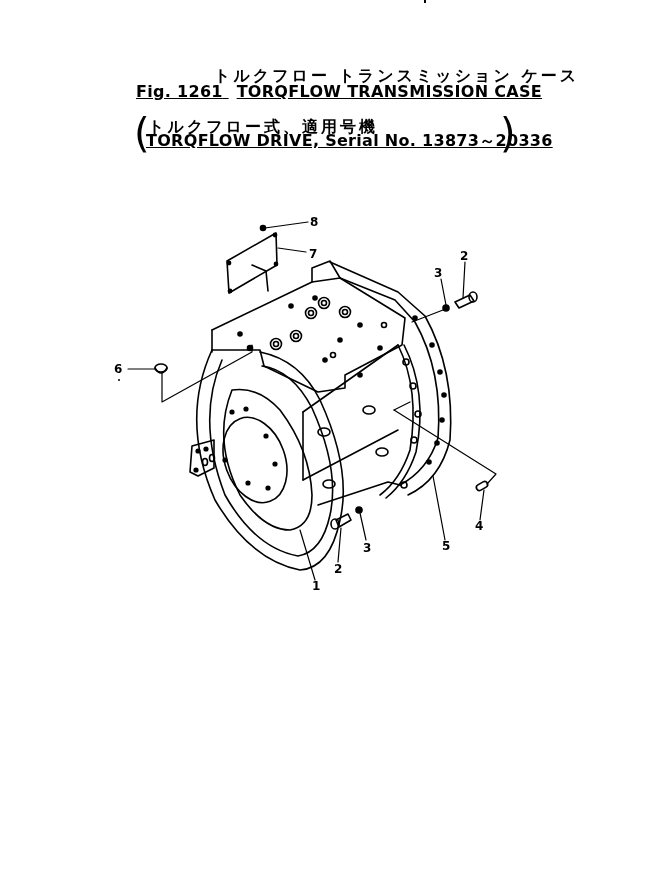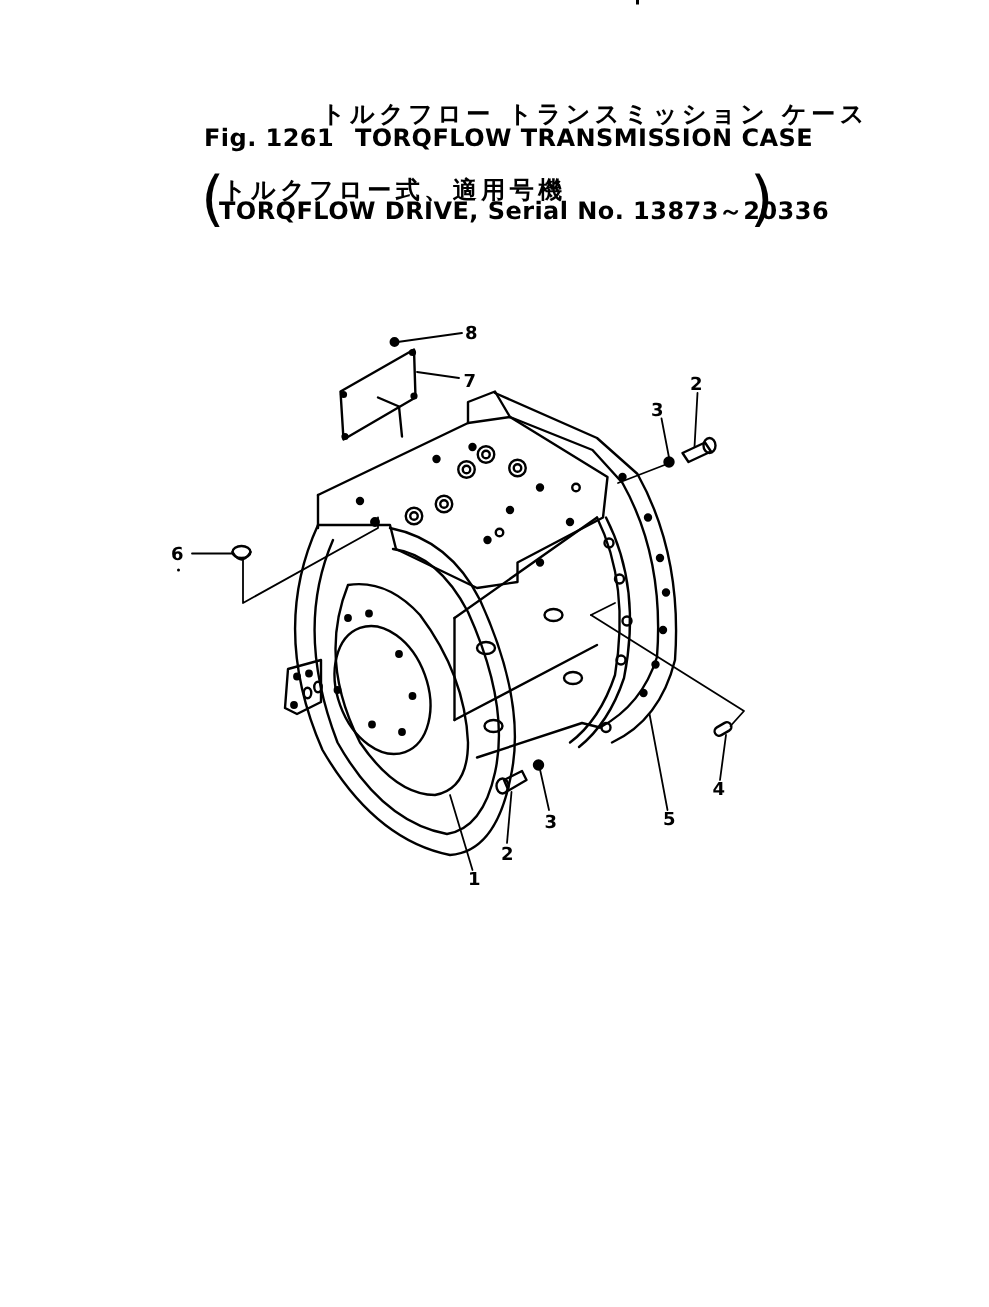--- a/index.html
+++ b/index.html
@@ -1,19 +1,19 @@
 <!DOCTYPE html>
 <html><head>
 <meta charset="utf-8">
 <style>
   html, body { margin: 0; padding: 0; background: #ffffff; }
   body { width: 659px; height: 871px; position: relative; overflow: hidden; font-family: "DejaVu Sans", sans-serif; color: #000; }
   .title-block { position: absolute; left: 0; top: 0; width: 659px; }
   .jp { position: absolute; font-size: 16px; font-weight: bold; letter-spacing: 3px; white-space: nowrap; }
-  .en { position: absolute; font-size: 16px; font-weight: bold; white-space: nowrap; letter-spacing: 0.3px; }
+  .en { position: absolute; font-size: 16px; font-weight: bold; white-space: nowrap; letter-spacing: 0.3px; text-decoration: underline; }
   .paren { position: absolute; font-size: 40px; font-weight: normal; line-height: 1; }
   svg.drawing { position: absolute; left: 0; top: 0; }
   .callout { font-family: "DejaVu Sans", sans-serif; font-size: 12px; font-weight: bold; }
 </style>
 </head>
 <body>
 
 <div class="title-block">
   <div class="jp" style="left:214px; top:66px;">トルクフロー トランスミッション ケース</div>
   <div class="en" style="left:136px; top:82px;">

